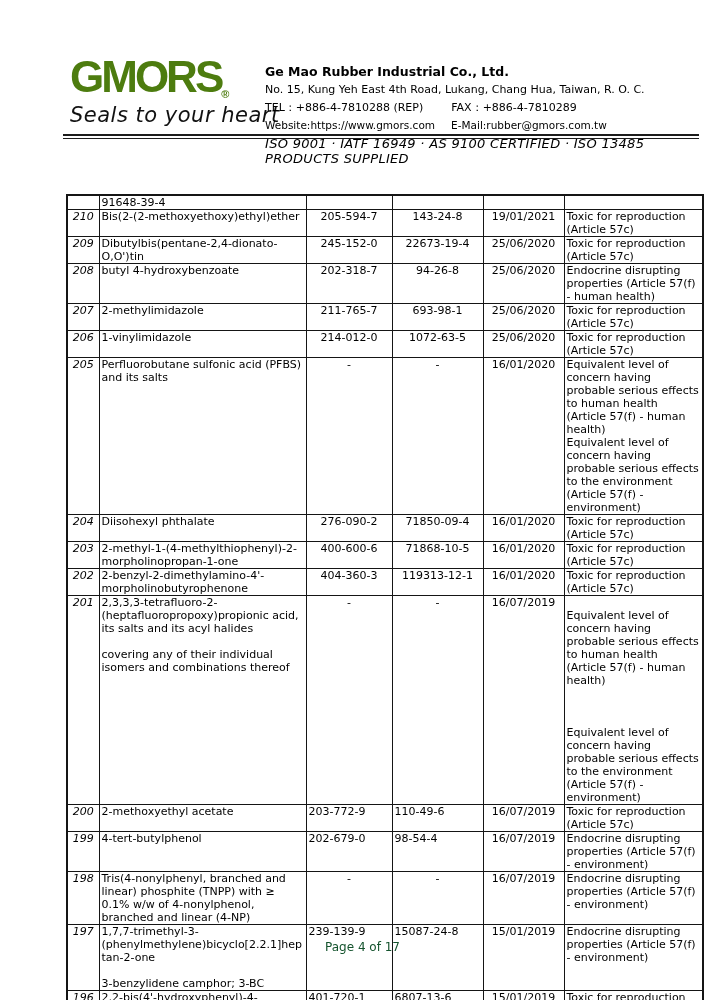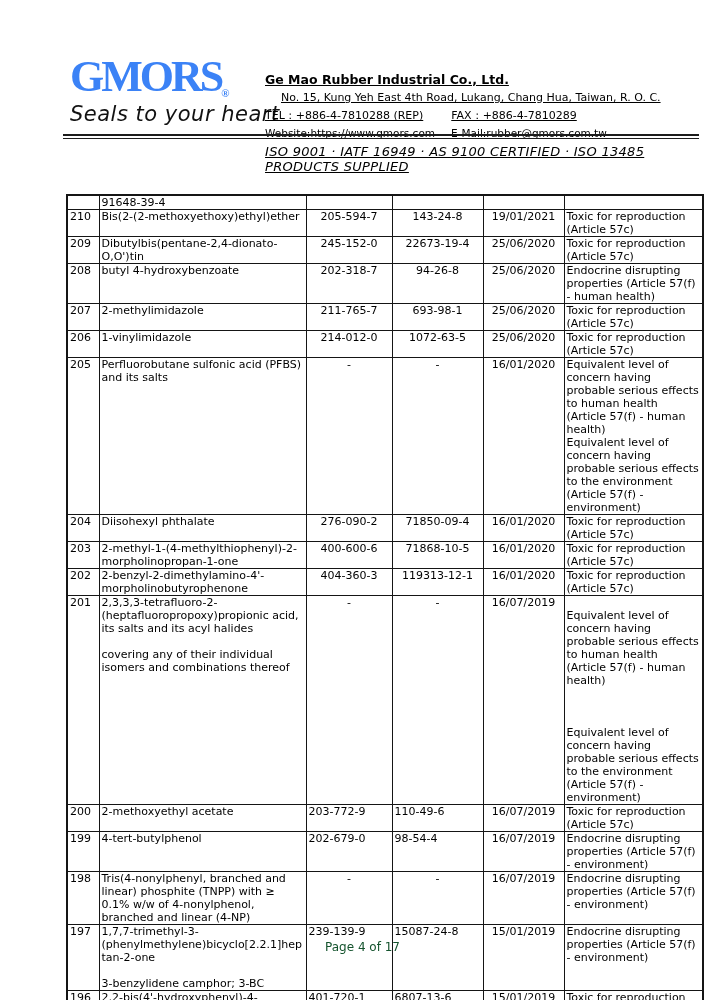--- a/index.html
+++ b/index.html
@@ -4,32 +4,32 @@
 <style>
   html,body { margin:0; padding:0; background:#ffffff; }
   .page {
     position:relative; width:725px; height:1000px; background:#ffffff;
     font-family:"DejaVu Sans", sans-serif; color:#000; overflow:hidden;
   }
 
   
   .logo-block { position:absolute; left:70px; top:55px; width:190px; }
   .logo-text {
-    font-family:Liberation Serif, serif; font-weight:900; font-size:44px;
-    line-height:1.0; letter-spacing:-3px; color:#3b82f6;
+    font-family:Liberation Sans, sans-serif; font-weight:900; font-size:44px;
+    line-height:1.0; letter-spacing:-3px; color:#4d7c0f;
   }
   .logo-reg { font-size:11px; font-weight:700; letter-spacing:0; vertical-align:-6px; }
   .tagline {
     font-style:italic; font-size:21px; color:#111; margin-top:3px;
     letter-spacing:0.5px; white-space:nowrap;
   }
 
-  .company-block { position:absolute; left:265px; top:72px; width:420px; font-size:11px;text-decoration:underline; }
+  .company-block { position:absolute; left:265px; top:64px; width:420px; font-size:11px; }
   .company-name { font-weight:bold; font-size:12.5px; margin-bottom:4px; }
-  .company-address { margin-bottom:4px;margin-left:16px; }
+  .company-address { margin-bottom:4px; }
   .telfax { margin-bottom:4px; }
   .telfax .fax { margin-left:28px; }
   .webmail { font-size:10.5px; margin-bottom:5px; }
   .webmail .email { margin-left:16px; }
   .iso-line { font-size:13px; font-style:italic; letter-spacing:0.3px; }
 
   .header-rule {
     position:absolute; left:63px; top:134px; width:636px; height:2px;
     border-top:2px solid #1c1c1c; border-bottom:1px solid #1c1c1c;
   }
@@ -37,21 +37,21 @@
   
   .tbl-wrap { position:absolute; left:66px; top:150px;margin-top:44px; }
   table.subs {
     border-collapse:collapse; table-layout:fixed; width:636px;
     border:2px solid #151515;
   }
   table.subs td {
     border:1px solid #151515; padding:0 2px; font-size:11px; line-height:13px;
     vertical-align:top; overflow:hidden;
   }
-  td.col-no   { vertical-align:middle; font-size:11.5px; padding:0; }
+  td.col-no   { text-align:center; vertical-align:middle; font-size:11.5px; padding:0;font-style:italic; }
   td.col-name { white-space:pre-wrap; overflow-wrap:break-word; word-wrap:break-word; }
   td.col-ec, td.col-cas { text-align:center; }
   td.col-ec.left, td.col-cas.left { text-align:left; }
   td.col-date { text-align:center; }
   td.col-reason { white-space:pre-wrap; }
 
   
   .footer {
     position:absolute; left:0; top:940px; width:100%; text-align:center;
     font-size:12px; color:#14532d;

